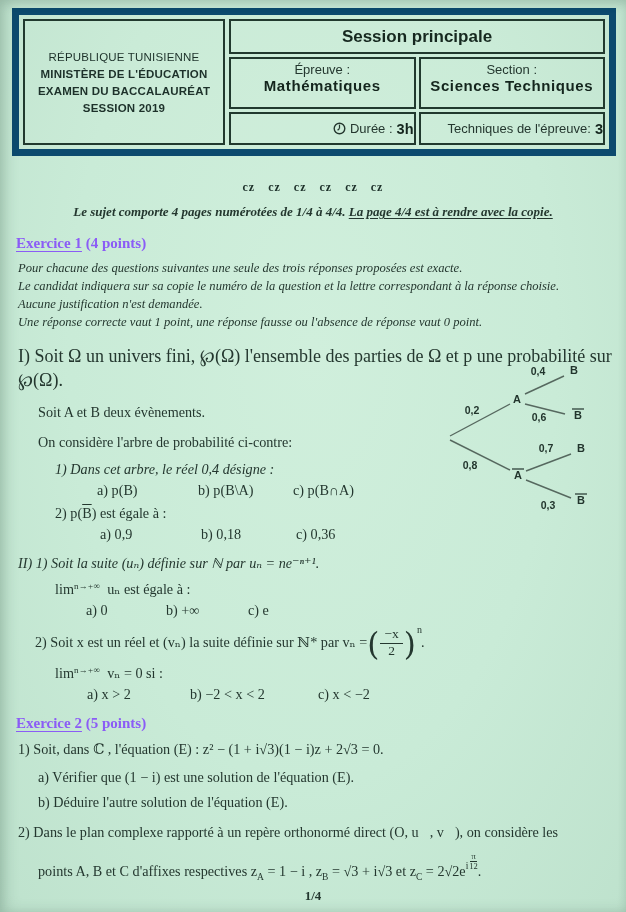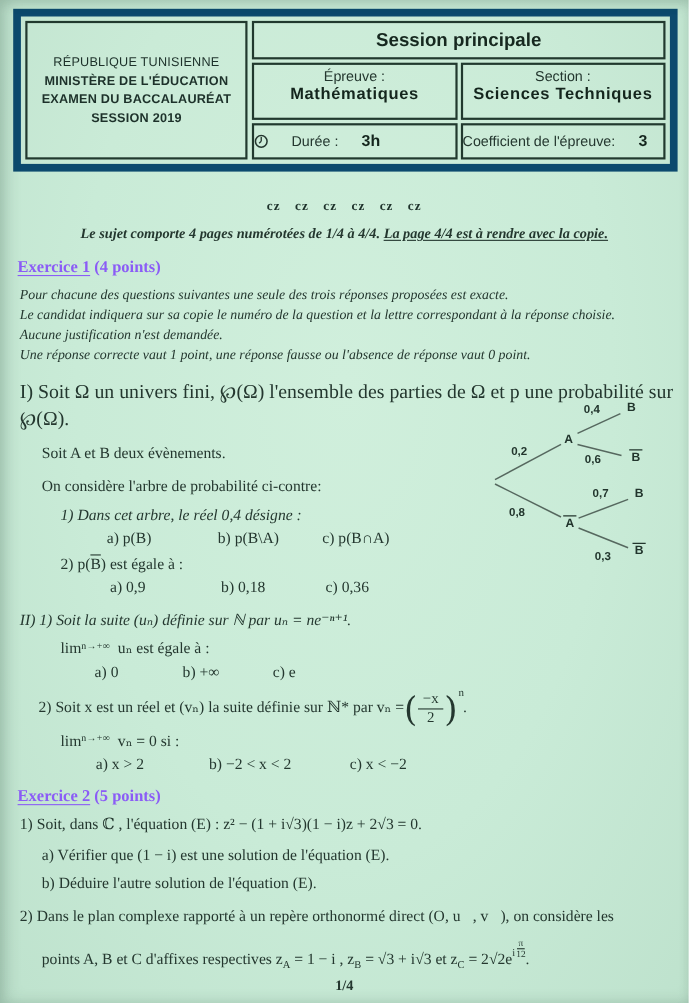--- a/index.html
+++ b/index.html
@@ -20,21 +20,21 @@
   .hdr-left .ln { letter-spacing:.2px; }
   .hdr-left .ln.b { font-weight:bold; }
   .hdr-right { flex:1; margin:4px 4px 4px 0; display:flex; flex-direction:column; gap:3px; }
   .cell { border:2px solid #21392e; }
   .hdr-session { text-align:center; font-weight:bold; font-size:17px; padding:6px 0 5px; color:#16281f; }
   .hdr-mid { flex:1; display:flex; gap:3px; }
   .hdr-mid .cell { flex:1; text-align:center; padding-top:3px; }
   .lbl { font-size:13px; color:#24372f; }
   .val { font-weight:bold; font-size:15px; letter-spacing:.6px; color:#14251d; }
   .hdr-bot { display:flex; gap:3px; height:33px; }
-  .hdr-bot .cell { flex:1; display:flex; align-items:center; justify-content:flex-start; gap:21px; }
+  .hdr-bot .cell { flex:1; display:flex; align-items:center; justify-content:flex-end; gap:4px; }
   .bval { font-weight:bold; font-size:14.5px; color:#14251d; }
 
   
   .ornament { text-align:center; margin-top:24px; font-weight:bold; font-size:12px; letter-spacing:1px; word-spacing:9px; color:#1d312a; }
   .notice { text-align:center; margin-top:9px; font-style:italic; font-weight:bold; font-size:13px; }
   .u2 { text-decoration:underline; text-underline-offset:2px; }
   .ex-title { margin:15px 0 0 16px; font-size:15px; font-weight:bold; color:#8b5cf6; }
   .ex-title .t { text-decoration:underline; text-underline-offset:3px; }
   .rules { margin:7px 0 0 18px; font-style:italic; font-size:12.6px; line-height:18px; }
   .line { font-size:14.2px; }
@@ -94,21 +94,21 @@
       <div class="cell">
         <svg width="13" height="13" viewBox="0 0 13 13">
           <circle cx="6.5" cy="6.5" r="5.3" fill="none" stroke="#24372f" stroke-width="1.4"></circle>
           <line x1="6.5" y1="6.5" x2="6.5" y2="2.6" stroke="#24372f" stroke-width="1.2"></line>
           <line x1="6.5" y1="6.5" x2="4.6" y2="8.2" stroke="#24372f" stroke-width="1.2"></line>
         </svg>
         <span class="lbl">Durée :</span>
         <span class="bval">3h</span>
       </div>
       <div class="cell">
-        <span class="lbl">Coefficient de l'épreuve:</span>
+        <span class="lbl">Techniques de l'épreuve:</span>
         <span class="bval">3</span>
       </div>
     </div>
   </div>
 </div>
 
 <div class="ornament">cz cz cz cz cz cz</div>
 <div class="notice">
   <span>Le sujet comporte 4 pages numérotées de 1/4 à 4/4. </span><span class="u2">La page 4/4 est à rendre avec la copie.</span>
 </div>

